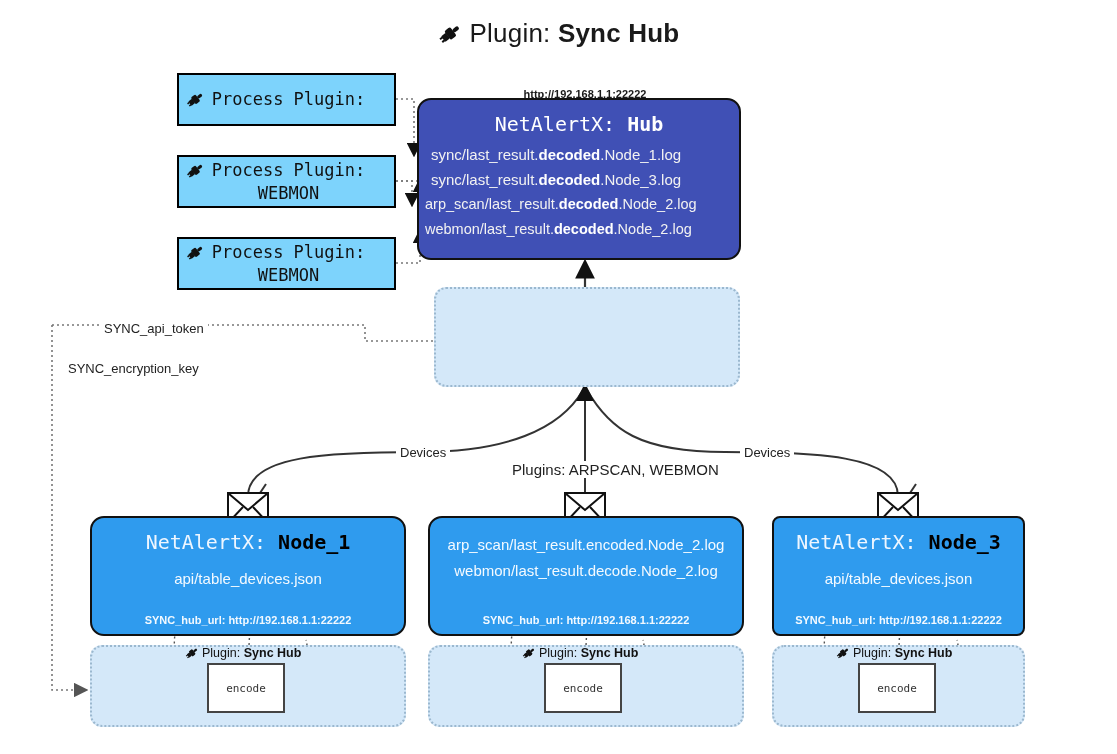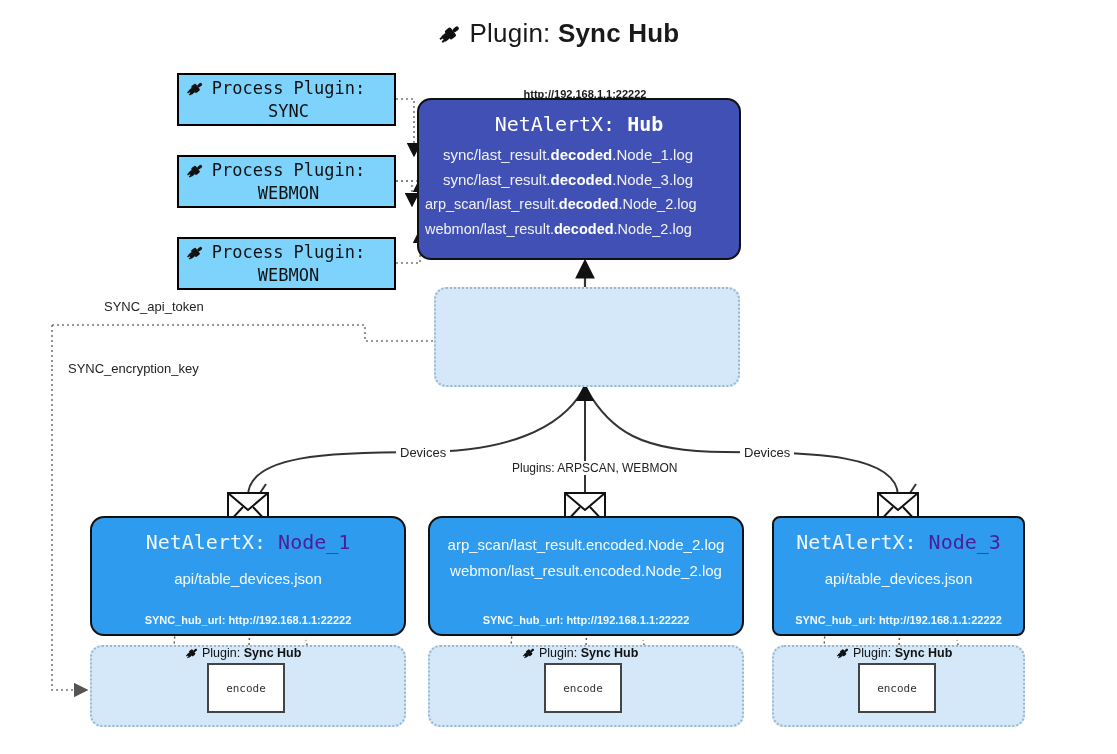--- a/index.html
+++ b/index.html
@@ -35,21 +35,21 @@
   .hub{
     background:#4050B5;border:2px solid #111;border-radius:14px;
     color:#fff;overflow:hidden;
   }
   .hub .hdr{
     text-align:center;font-family:"DejaVu Sans Mono","Liberation Mono",monospace;
     font-size:20px;padding-top:12px;padding-bottom:6px;letter-spacing:0px;
   }
   .hub .hdr b{font-weight:bold;}
   .hub .line{
-    font-size:15px;color:#f2f2f2;padding-left:24px;line-height:25px;white-space:nowrap;
+    font-size:15px;color:#f2f2f2;padding-left:12px;line-height:25px;white-space:nowrap;
   }
   .hub .line b{color:#fff;font-weight:bold;}
   .hub .line.wide{padding-left:6px;font-size:14.5px;}
 
   .hubaddr{
     position:absolute;text-align:center;width:300px;font-size:11px;
     font-weight:bold;color:#1a1a1a;
   }
 
   
@@ -66,42 +66,42 @@
   .whitebox.encode{font-size:11px;}
 
   
   .node{
     background:#2F9BEE;border:2px solid #111;border-radius:14px;color:#fff;overflow:hidden;
   }
   .node .hdr{
     text-align:center;font-family:"DejaVu Sans Mono","Liberation Mono",monospace;
     font-size:20px;padding-top:12px;color:#eef6ff;
   }
-  .node .hdr b{font-weight:normal;color:#4c1d95;}
+  .node .hdr b{font-weight:bold;color:#000000;}
   .node .sub{
     text-align:center;font-size:15px;color:#f4faff;line-height:26px;white-space:nowrap;
   }
   .node .foot{
     position:absolute;left:0;bottom:8px;width:100%;text-align:center;
     font-size:11px;font-weight:bold;color:#f2f9ff;white-space:nowrap;
   }
 
   
   .plugcap{
     position:absolute;font-size:12.5px;color:#111;white-space:nowrap;
   }
   .plugcap b{font-weight:bold;}
   .plugcap .pico{display:inline-block;vertical-align:-3px;margin-right:2px;}
 
   
   .elabel{
     position:absolute;font-size:13px;color:#222;background:#fff;
     padding:0 4px;white-space:nowrap;
   }
-  .elabel.small{font-size:12px;}
+  .elabel.small{font-size:15px;}
 </style>
 </head>
 <body>
 
 <div class="stage">
 
   <div class="title">
     <span class="plug">
       <svg width="26" height="26" viewBox="0 0 26 26">
         <g transform="rotate(-38 13 13)">
@@ -182,21 +182,20 @@
             <g transform="rotate(-38 13 13)">
           <rect x="3" y="9.5" width="6" height="7" rx="1.2" fill="#111"></rect>
           <rect x="8.5" y="7.5" width="7.5" height="11" rx="2" fill="#111"></rect>
           <rect x="15.5" y="11" width="7" height="4" rx="2" fill="#111"></rect>
           <rect x="0.5" y="10.2" width="3" height="2" fill="#111"></rect>
           <rect x="0.5" y="13.8" width="3" height="2" fill="#111"></rect>
         </g>
           </svg>
       </span>
       <div>Process Plugin:</div>
-      <div>SYNC</div>
     </div>
   </div>
 
   <div class="box proc" style="left:177px;top:155px;width:219px;height:53px;">
     <div class="inner">
       <span class="pico">
         <svg width="20" height="20" viewBox="0 0 26 26">
             <g transform="rotate(-38 13 13)">
           <rect x="3" y="9.5" width="6" height="7" rx="1.2" fill="#111"></rect>
           <rect x="8.5" y="7.5" width="7.5" height="11" rx="2" fill="#111"></rect>
@@ -245,21 +244,21 @@
     <div class="line wide">
       <span>arp_scan/last_result.</span><b>decoded</b><span>.Node_2.log</span>
     </div>
     <div class="line wide">
       <span>webmon/last_result.</span><b>decoded</b><span>.Node_2.log</span>
     </div>
   </div>
 
   <div class="box lbcontain" style="left:434px;top:287px;width:306px;height:100px;"></div>
 
-  <div class="elabel" style="left:100px;top:299px;">SYNC_api_token</div>
+  <div class="elabel" style="left:100px;top:321px;">SYNC_api_token</div>
   <div class="elabel" style="left:64px;top:361px;">SYNC_encryption_key</div>
 
   <div class="elabel" style="left:396px;top:445px;">Devices</div>
   <div class="elabel" style="left:740px;top:445px;">Devices</div>
   <div class="elabel small" style="left:508px;top:461px;">Plugins: ARPSCAN, WEBMON</div>
 
   <div class="box" style="left:227px;top:492px;width:42px;height:32px;">
     <svg width="42" height="32" viewBox="0 0 42 32">
       <rect x="1" y="1" width="40" height="30" fill="#fff" stroke="#111" stroke-width="2"></rect>
       <path d="M1,1 L21,18 L41,1" fill="none" stroke="#111" stroke-width="2"></path>
@@ -285,21 +284,21 @@
     <div class="hdr">
       <span>NetAlertX:</span>
       <b>Node_1</b>
     </div>
     <div class="sub" style="margin-top:12px;">api/table_devices.json</div>
     <div class="foot">SYNC_hub_url: http://192.168.1.1:22222</div>
   </div>
 
   <div class="box node" style="left:428px;top:516px;width:316px;height:120px;">
     <div class="sub" style="margin-top:14px;">arp_scan/last_result.encoded.Node_2.log</div>
-    <div class="sub">webmon/last_result.encoded.Node_2.log</div>
+    <div class="sub">webmon/last_result.decode.Node_2.log</div>
     <div class="foot">SYNC_hub_url: http://192.168.1.1:22222</div>
   </div>
 
   <div class="box node" style="left:772px;top:516px;width:253px;height:120px;border-radius:8px;">
     <div class="hdr">
       <span>NetAlertX:</span>
       <b>Node_3</b>
     </div>
     <div class="sub" style="margin-top:12px;">api/table_devices.json</div>
     <div class="foot">SYNC_hub_url: http://192.168.1.1:22222</div>

